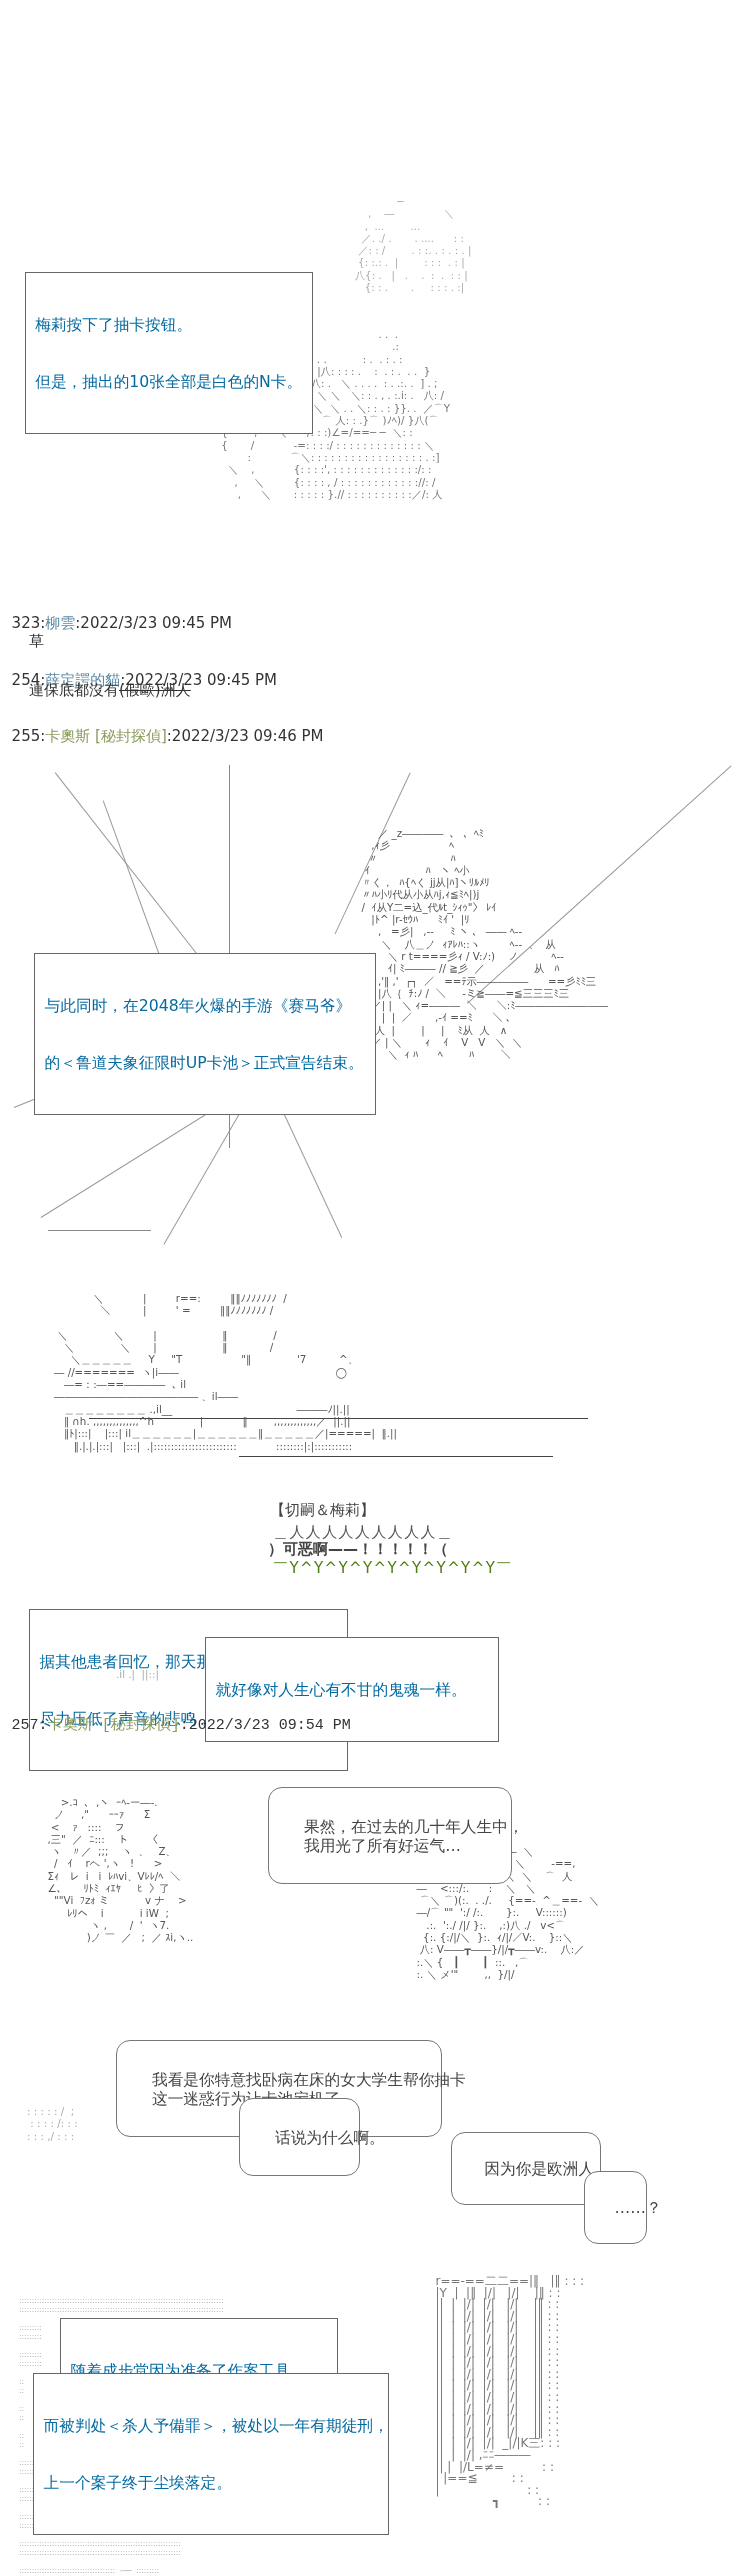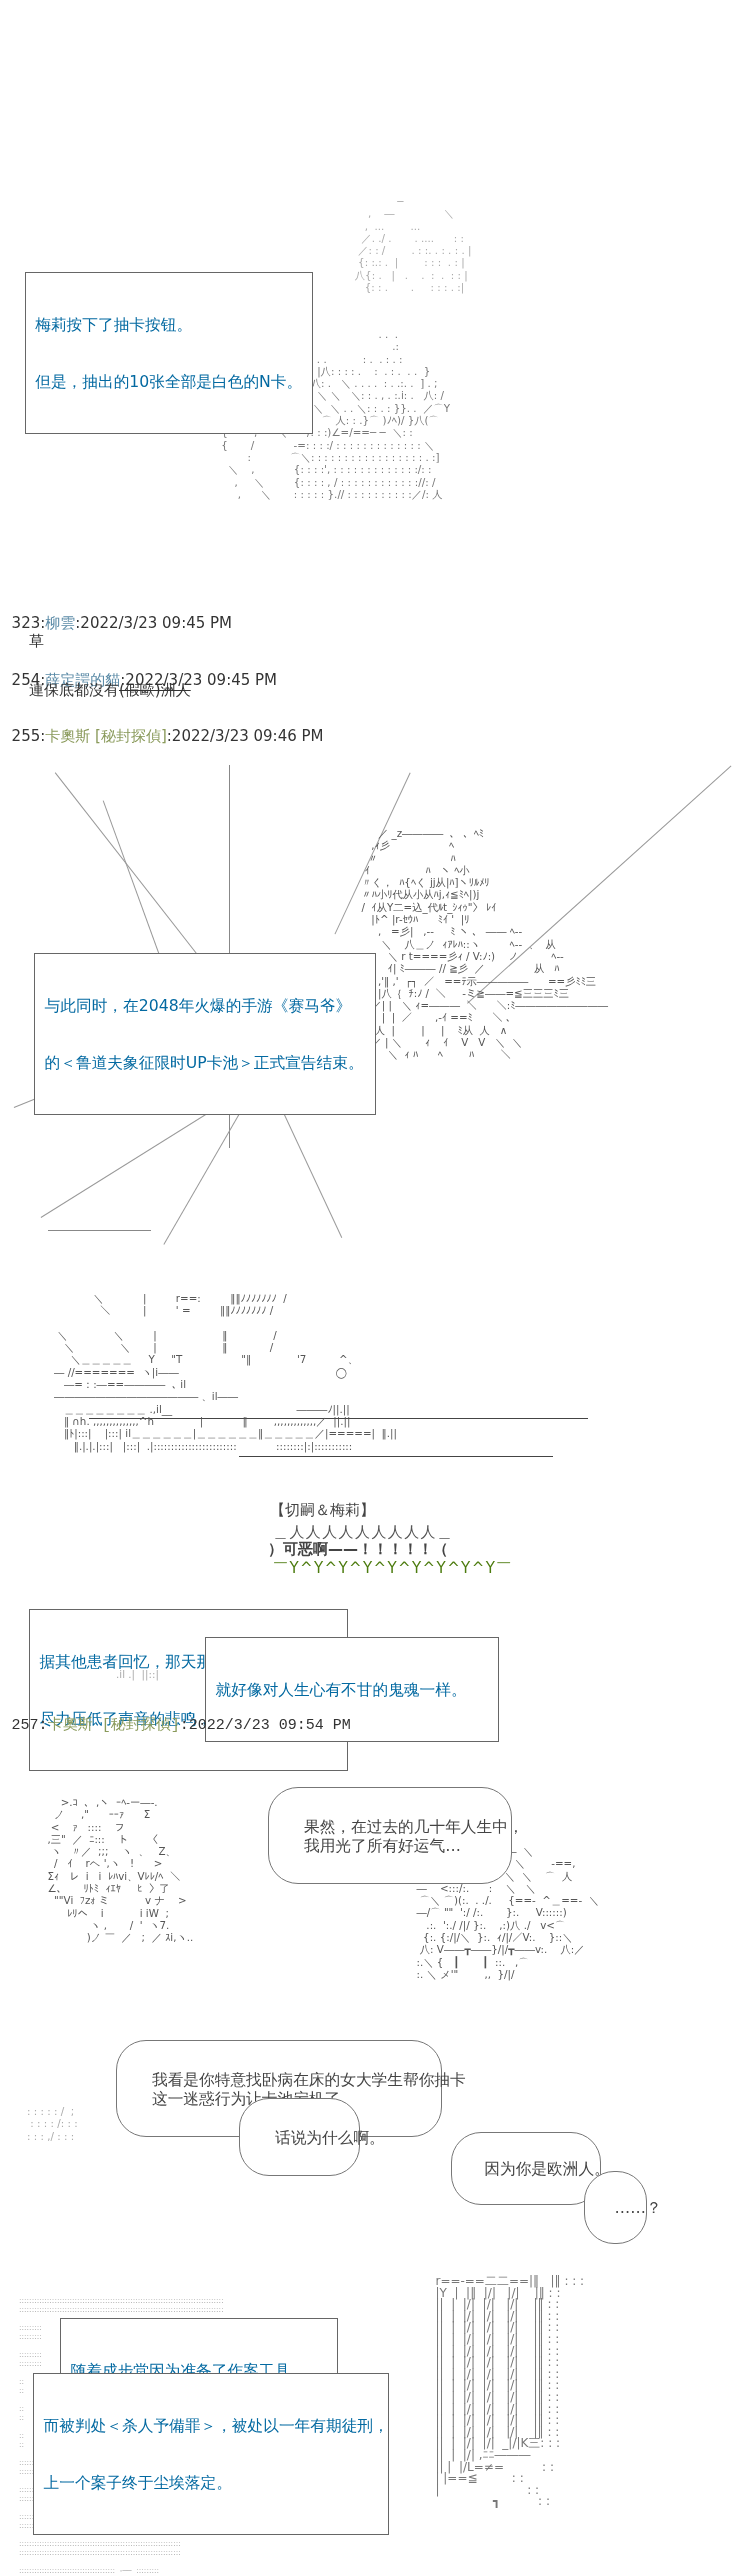--- a/index.html
+++ b/index.html
@@ -6,21 +6,21 @@
   body { width:738px; height:2576px; position:relative; overflow:hidden;
          font-family:"DejaVu Sans", sans-serif; color:#333; }
   .abs { position:absolute;margin-top:36px; }
   .aa { position:absolute; margin:0; white-space:pre; font-family:"DejaVu Sans", sans-serif;
         font-size:10.3px; line-height:12.3px; color:#777; letter-spacing:0px; }
   .aa.light { color:#aaa; }
   .aa.dark { color:#555; }
   .box { position:absolute; background:#fff; border:1.4px solid #666; padding:4.1px 9.6px;
          font-size:15.7px; line-height:19px; color:#0369a1; white-space:pre; }
   .box .ln { display:block; }
-  .bubble { position:absolute; background:#fff; border:1.4px solid #777; border-radius:30px;
+  .bubble { position:absolute; background:#fff; border:1.4px solid #777; border-radius:14px;
             padding:9.6px 15px; font-size:15.7px; line-height:19px; color:#444; white-space:pre; }
   .post-head { position:absolute; left:11.6px; font-size:15px; line-height:18px; color:#333;
                white-space:nowrap; }
   .post-body { position:absolute; left:29px; font-size:15px; line-height:18px; color:#333; white-space:nowrap; }
   .strike { text-decoration:line-through; }
   .ray { position:absolute; background:#999; height:1.4px; transform-origin:0 50%; }
   .hline { position:absolute; height:1.4px; background:#555; }
   .vline { position:absolute; width:1.4px; background:#666; }
 </style>
 </head>

